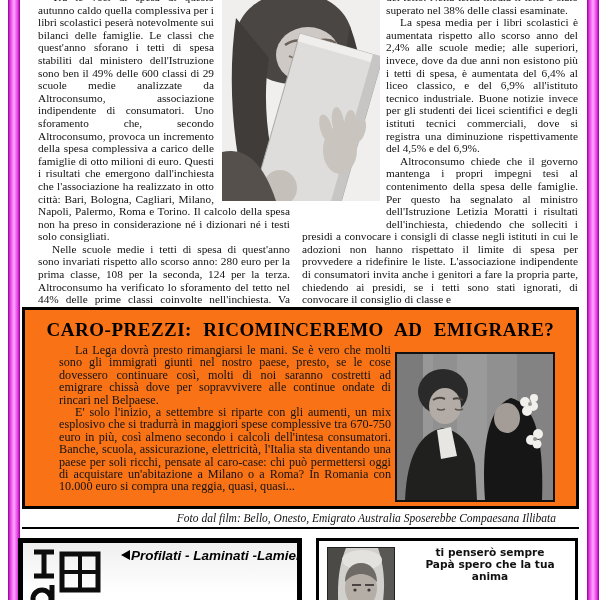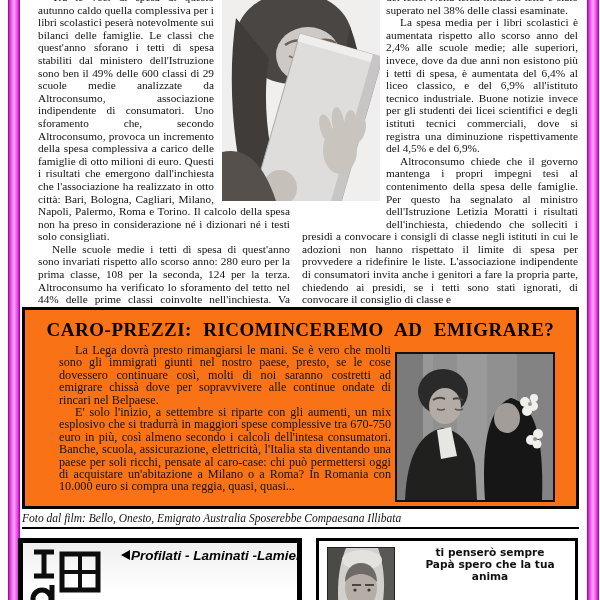--- a/index.html
+++ b/index.html
@@ -24,21 +24,21 @@
   
   .pinkbox{position:absolute;left:22px;top:307px;width:557px;height:202px;
            box-sizing:border-box;border:3px solid #000;background:#f97316;}
   .pb-title{margin:9px 0 0 0;text-align:center;font-weight:bold;font-size:19px;
             word-spacing:6px;letter-spacing:.5px;color:#000;}
   .pb-body{position:absolute;left:34px;top:34px;width:332px;}
   .pb-body p{margin:0;text-align:justify;font-size:12.2px;line-height:12.4px;}
   .pb-body .indent{text-indent:16px;}
   .pb-photo{position:absolute;left:370px;top:42px;width:156px;height:146px;
             border:2px solid #111;background:#8a8a8a;overflow:hidden;}
-  .caption{position:absolute;left:22px;top:512px;width:534px;text-align:left;
+  .caption{position:absolute;left:22px;top:512px;width:534px;text-align:right;
            font-style:italic;font-size:11.5px;}
   .divider{position:absolute;left:22px;top:527px;width:557px;height:2px;background:#000;}
 
   
   .ad-left{position:absolute;left:18px;top:538px;width:284px;height:80px;
            box-sizing:border-box;border:5px solid #000;overflow:hidden;
            background:linear-gradient(180deg,#efefef,#ffffff 70%);}
   .logo-wrap{position:absolute;left:5px;top:4px;width:74px;height:70px;}
   .tagline{position:absolute;left:98px;top:5px;white-space:nowrap;z-index:2;
            font-family:"Liberation Sans",sans-serif;font-weight:bold;font-style:italic;

